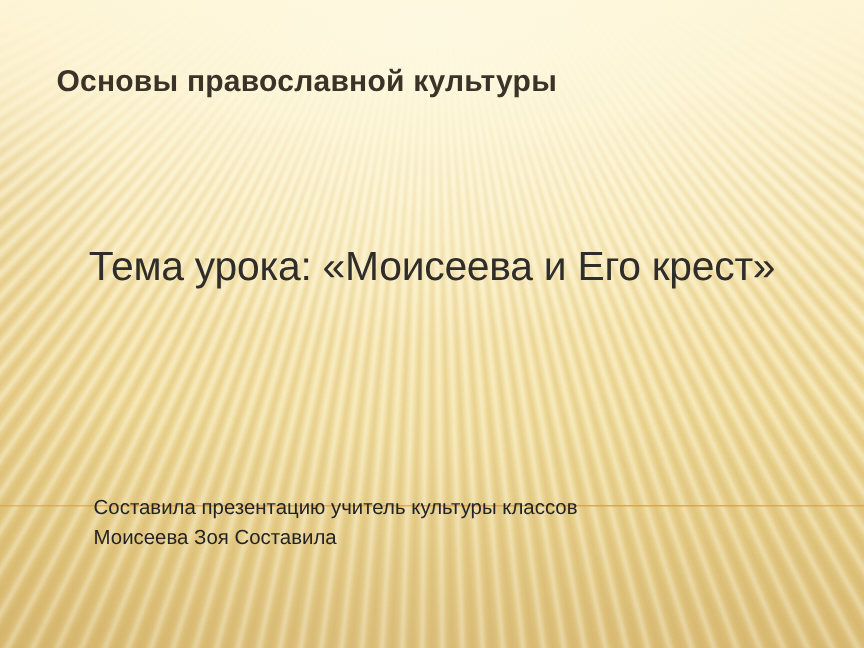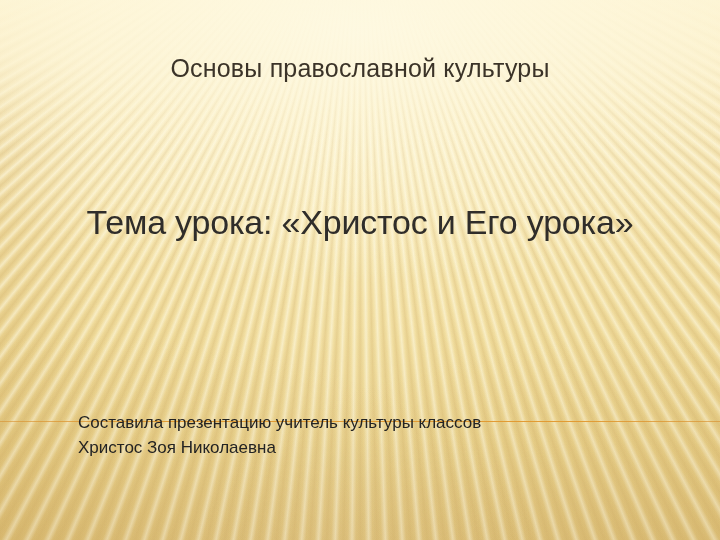--- a/index.html
+++ b/index.html
@@ -91,26 +91,26 @@
   .content {
     position: absolute;
     inset: 0;
   }
 
   .heading {
     position: absolute;
     left: 0;
     right: 0;
     top: 54px;
-    text-align: center;
     font-size: 25px;
-    font-weight: normal;
+    font-weight: bold;
     letter-spacing: 0.2px;
     color: #3b3328;
     white-space: nowrap;
+    padding-left: 47px;
   }
 
   .subtitle {
     position: absolute;
     left: 0;
     right: 0;
     top: 203px;
     text-align: center;
     font-size: 34px;
     font-weight: normal;
@@ -151,23 +151,23 @@
   <div class="bg-base"></div>
   <div class="bg-hshade"></div>
   <div class="stripes"></div>
   <div class="stripe-fade-top"></div>
   <div class="bg-vignette"></div>
 
   <div class="content">
 
     <div class="heading">Основы православной культуры</div>
 
-    <div class="subtitle">Тема урока: «Христос и Его урока»</div>
+    <div class="subtitle">Тема урока: «Моисеева и Его крест»</div>
 
     <div class="rule"></div>
 
     <div class="credits">
       <div class="credits-line">Составила презентацию учитель культуры  классов</div>
-      <div class="credits-line">Христос Зоя Николаевна</div>
+      <div class="credits-line">Моисеева Зоя Составила</div>
     </div>
 
   </div>
 </div>
 
 </body></html>

